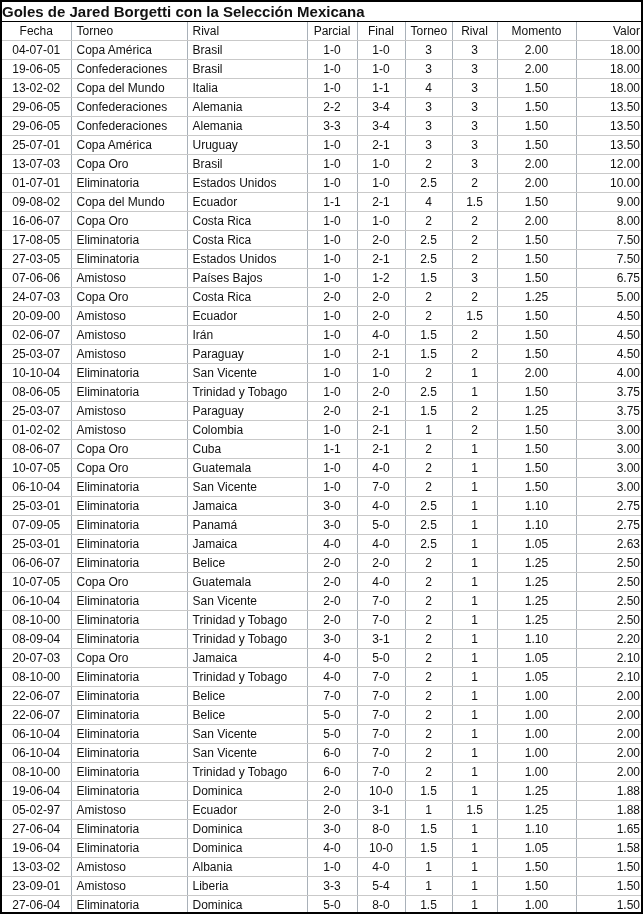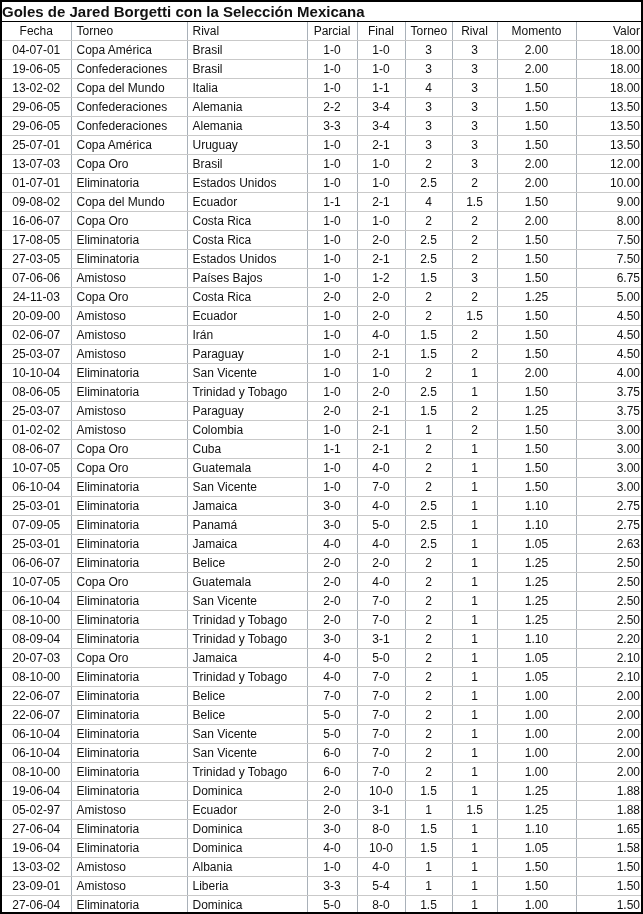--- a/index.html
+++ b/index.html
@@ -228,21 +228,21 @@
           <td class="a-left">Amistoso</td>
           <td class="a-left">Países Bajos</td>
           <td class="a-center">1-0</td>
           <td class="a-center">1-2</td>
           <td class="a-center">1.5</td>
           <td class="a-center">3</td>
           <td class="a-center">1.50</td>
           <td class="a-right valor">6.75</td>
         </tr>
         <tr>
-          <td class="a-center">24-11-03</td>
+          <td class="a-center">24-07-03</td>
           <td class="a-left">Copa Oro</td>
           <td class="a-left">Costa Rica</td>
           <td class="a-center">2-0</td>
           <td class="a-center">2-0</td>
           <td class="a-center">2</td>
           <td class="a-center">2</td>
           <td class="a-center">1.25</td>
           <td class="a-right valor">5.00</td>
         </tr>
         <tr>

